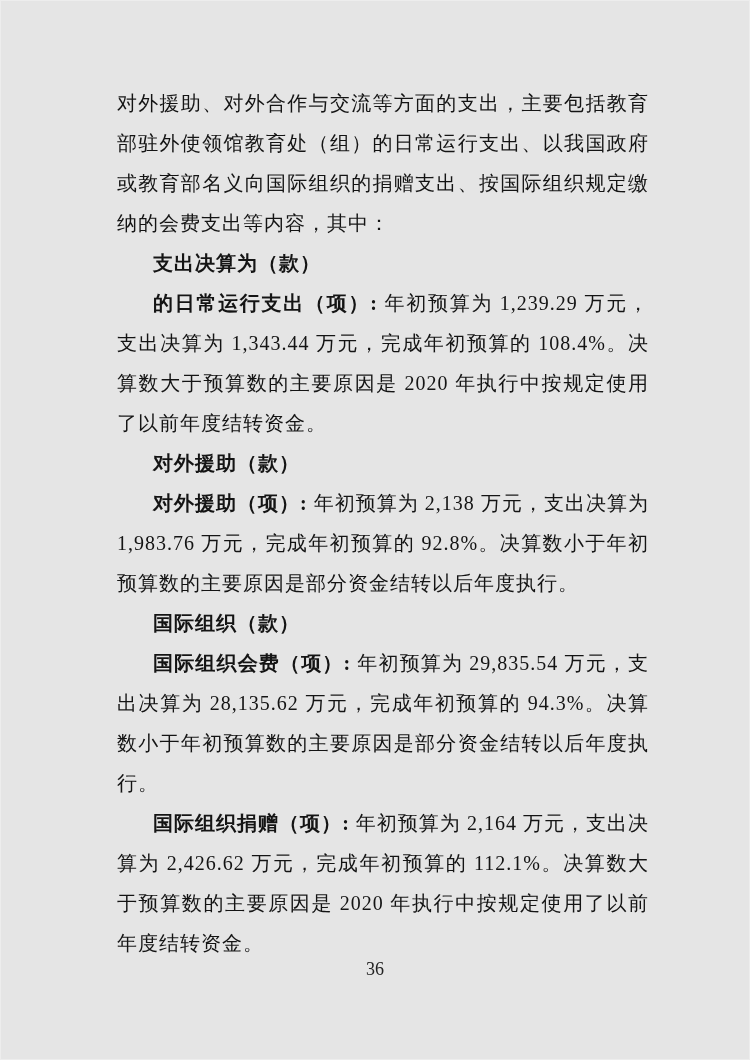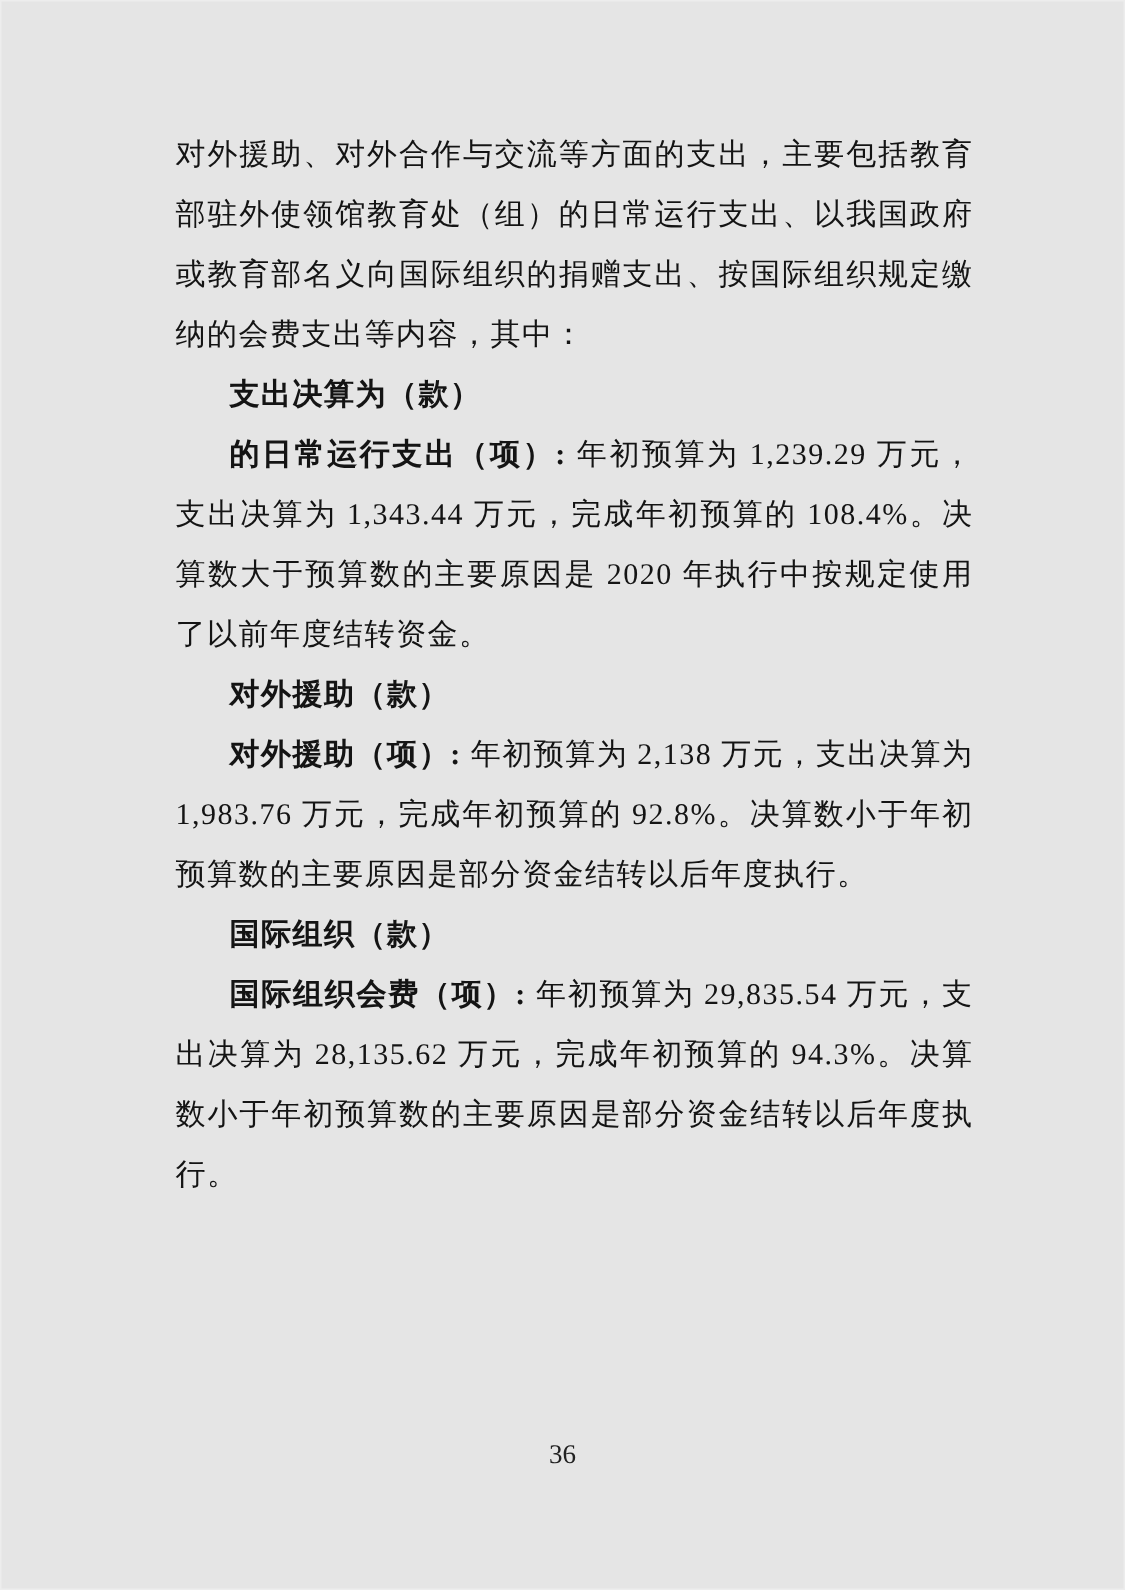--- a/index.html
+++ b/index.html
@@ -67,20 +67,21 @@
     <p class="para indent"><b class="lead">的日常运行支出（项）:</b><span> 年初预算为 1,239.29 万元，支出决算为 1,343.44 万元，完成年初预算的 108.4%。决算数大于预算数的主要原因是 2020 年执行中按规定使用了以前年度结转资金。</span></p>
 
     <p class="heading"><span>对外援助（款）</span></p>
 
     <p class="para indent"><b class="lead">对外援助（项）:</b><span> 年初预算为 2,138 万元，支出决算为 1,983.76 万元，完成年初预算的 92.8%。决算数小于年初预算数的主要原因是部分资金结转以后年度执行。</span></p>
 
     <p class="heading"><span>国际组织（款）</span></p>
 
     <p class="para indent"><b class="lead">国际组织会费（项）:</b><span> 年初预算为 29,835.54 万元，支出决算为 28,135.62 万元，完成年初预算的 94.3%。决算数小于年初预算数的主要原因是部分资金结转以后年度执行。</span></p>
 
+    <p class="para indent"><b class="lead">国际组织捐赠（项）:</b><span> 年初预算为 2,164 万元，支出决算为 2,426.62 万元，完成年初预算的 112.1%。决算数大于预算数的主要原因是 2020 年执行中按规定使用了以前年度结转资金。</span></p>
 
 
   </main>
 
   <footer class="page-footer">
     <span class="page-number">36</span>
   </footer>
 </div>
 
 </body></html>

